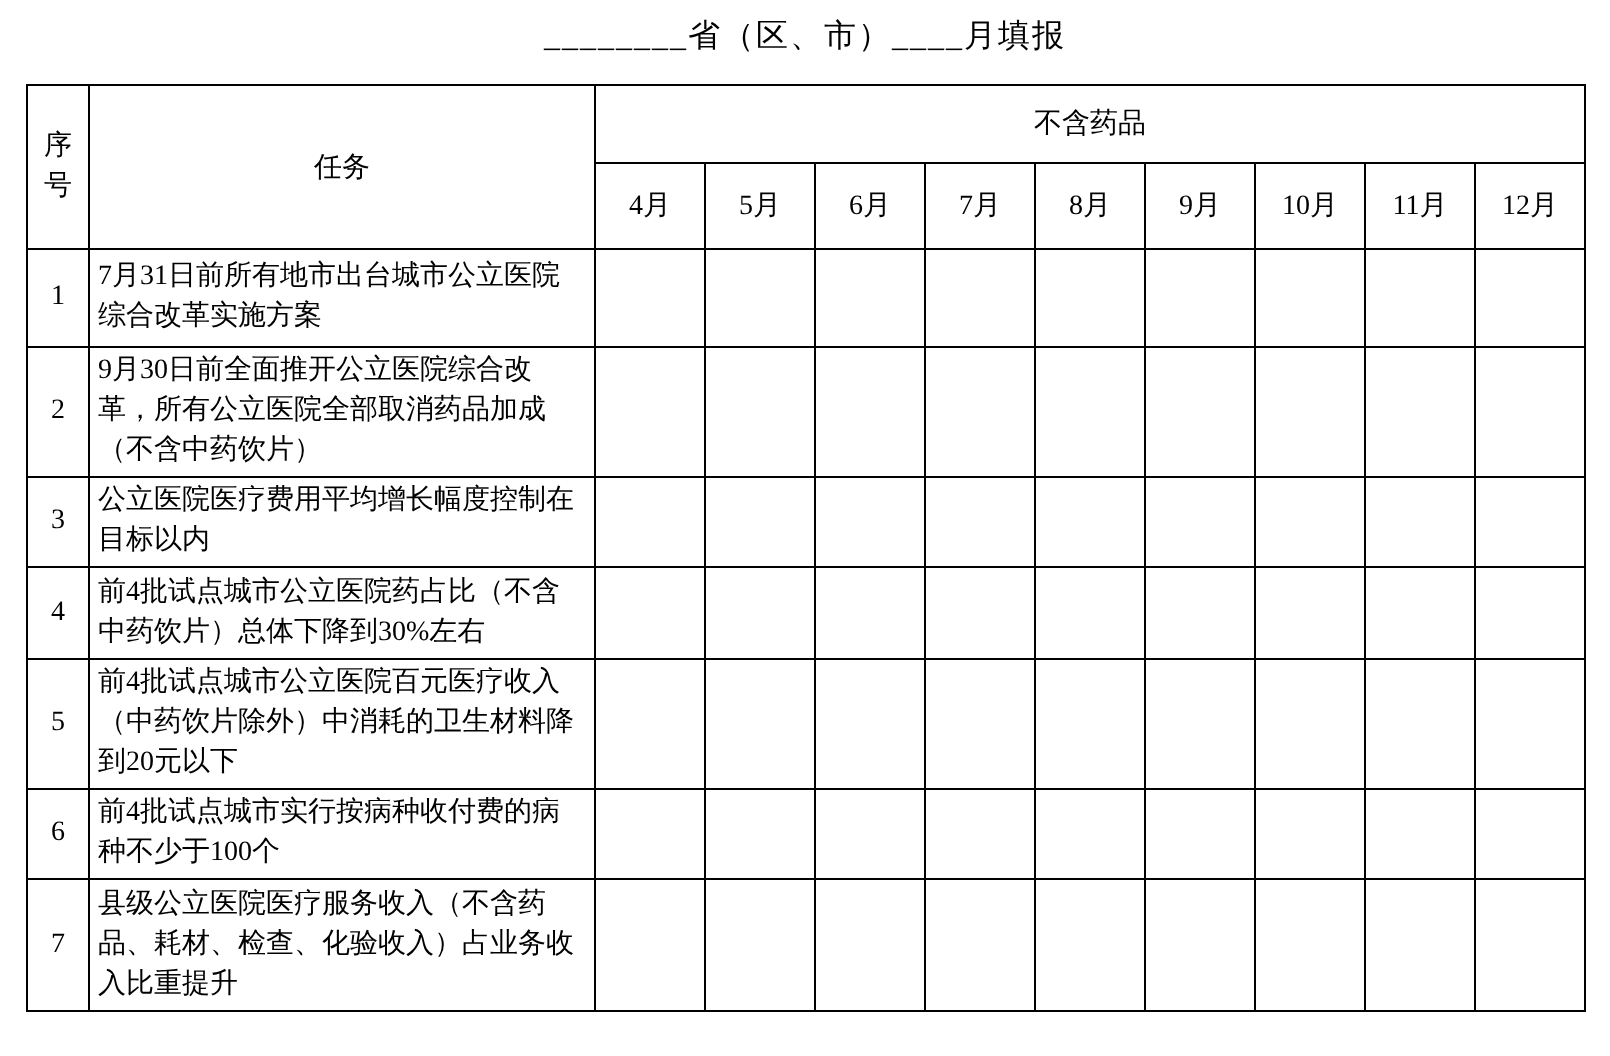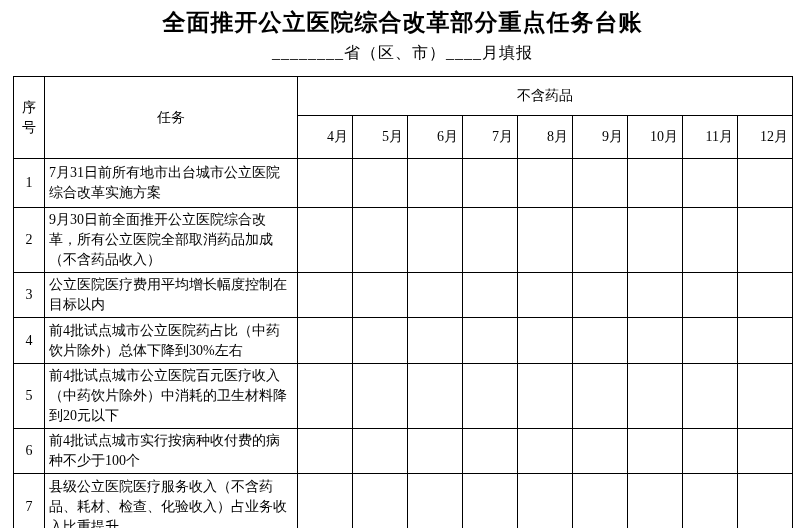--- a/index.html
+++ b/index.html
@@ -46,21 +46,21 @@
     padding: 2px 4px;
     vertical-align: middle;
     background: #ffffff;
   }
   
   col.c-index   { width: 31px;  }
   col.c-task    { width: 253px; }
   col.c-month   { width: 55px;  }
 
   thead tr.progress-row th { height: 34px; text-align: center; }
-  thead tr.months-row  th { height: 38px; text-align: right; }
+  thead tr.months-row  th { height: 38px; text-align: center; }
 
   th.h-index {
     text-align: center;
     padding: 2px 1px;
     line-height: 20px;
     word-break: break-all;
   }
   th.h-task { text-align: center; margin-top: 44px; }
 
   td.col-index {
@@ -81,21 +81,20 @@
   tbody tr:nth-child(4) { height: 46px; }
   tbody tr:nth-child(5) { height: 62px; }
   tbody tr:nth-child(6) { height: 43px; }
   tbody tr:nth-child(7) { height: 66px; }
 </style>
 </head>
 <body>
 
 <div class="page">
 
-  <h1 class="doc-title">全面推开公立医院综合改革部分重点任务台账</h1>
 
   <div class="doc-subtitle">
     <span>________</span><span>省（区、市）</span><span>____</span><span>月填报</span>
   </div>
 
   <table class="ledger">
     <colgroup id="ledger-colgroup">
       <col class="c-index">
       <col class="c-task">
     <col class="c-month">
@@ -135,21 +134,21 @@
           <td class="progress-cell"></td>
           <td class="progress-cell"></td>
           <td class="progress-cell"></td>
           <td class="progress-cell"></td>
           <td class="progress-cell"></td>
           <td class="progress-cell"></td>
           <td class="progress-cell"></td>
         </tr>
         <tr>
           <td class="col-index">2</td>
-          <td class="col-task">9月30日前全面推开公立医院综合改革，所有公立医院全部取消药品加成（不含药品收入）</td>
+          <td class="col-task">9月30日前全面推开公立医院综合改革，所有公立医院全部取消药品加成（不含中药饮片）</td>
           <td class="progress-cell"></td>
           <td class="progress-cell"></td>
           <td class="progress-cell"></td>
           <td class="progress-cell"></td>
           <td class="progress-cell"></td>
           <td class="progress-cell"></td>
           <td class="progress-cell"></td>
           <td class="progress-cell"></td>
           <td class="progress-cell"></td>
         </tr>
@@ -161,21 +160,21 @@
           <td class="progress-cell"></td>
           <td class="progress-cell"></td>
           <td class="progress-cell"></td>
           <td class="progress-cell"></td>
           <td class="progress-cell"></td>
           <td class="progress-cell"></td>
           <td class="progress-cell"></td>
         </tr>
         <tr>
           <td class="col-index">4</td>
-          <td class="col-task">前4批试点城市公立医院药占比（中药饮片除外）总体下降到30%左右</td>
+          <td class="col-task">前4批试点城市公立医院药占比（不含中药饮片）总体下降到30%左右</td>
           <td class="progress-cell"></td>
           <td class="progress-cell"></td>
           <td class="progress-cell"></td>
           <td class="progress-cell"></td>
           <td class="progress-cell"></td>
           <td class="progress-cell"></td>
           <td class="progress-cell"></td>
           <td class="progress-cell"></td>
           <td class="progress-cell"></td>
         </tr>

